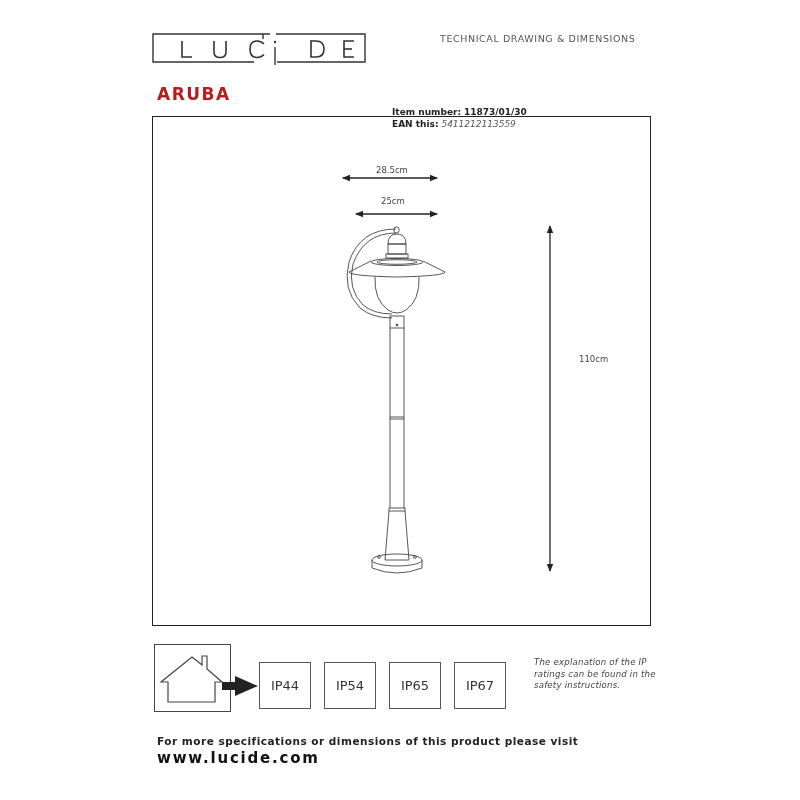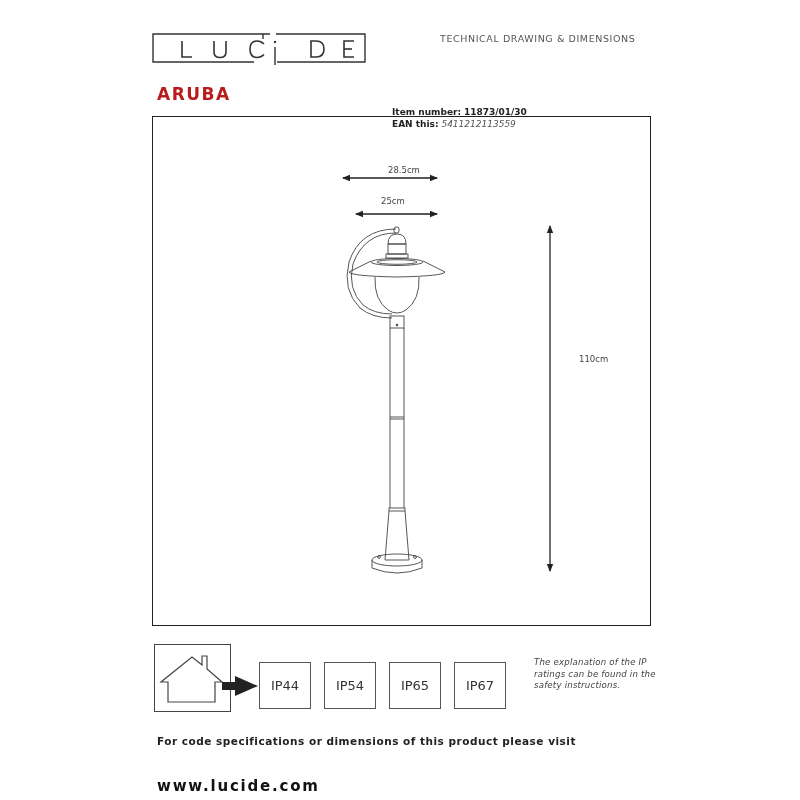--- a/index.html
+++ b/index.html
@@ -33,21 +33,21 @@
                  border: 1.5px solid #444; box-sizing: border-box; }
     .ip-box { top: 662px; width: 52px; height: 47px; border: 1.2px solid #555;
               box-sizing: border-box; display: flex; align-items: center;
               justify-content: center; font-size: 13px; color: #333; }
     .ip-note { left: 534px; top: 657px; width: 130px; font-size: 8.6px;
                line-height: 11.5px; color: #444; letter-spacing: 0.2px; font-style: italic; }
 
     .footer-line { left: 157px; top: 735px; font-size: 10.5px; font-weight: bold;
                    letter-spacing: 0.5px; color: #222; }
     .footer-url { left: 157px; top: 749px; font-size: 15px; font-weight: bold;
-                  letter-spacing: 1.8px; color: #111; margin-top: 28px; }
+                  letter-spacing: 1.8px; color: #111; }
   </style>
 </head>
 <body>
 
 <div class="abs logo">
   <svg width="214" height="32" viewBox="0 0 214 32">
 
     <polyline points="118,1 1,1 1,29 102,29" fill="none" stroke="#333" stroke-width="1.4"></polyline>
 
     <polyline points="124,1 213,1 213,29 125,29" fill="none" stroke="#333" stroke-width="1.4"></polyline>
@@ -136,35 +136,35 @@
 
     <path d="M389,511 L385,560 L409,560 L405,511"></path>
 
     <ellipse cx="397" cy="560" rx="25" ry="6"></ellipse>
     <path d="M372,560 L372,568 Q397,578 422,568 L422,560"></path>
     <circle cx="379" cy="557" r="1.4"></circle>
     <circle cx="415" cy="557" r="1.4"></circle>
   </g>
 </svg>
 
-<div class="abs dim-label" style="left:388px;top:165px">28.5cm</div>
+<div class="abs dim-label" style="left:376px;top:165px">28.5cm</div>
 <div class="abs dim-label" style="left:381px;top:196px">25cm</div>
 <div class="abs dim-label" style="left:579px;top:354px">110cm</div>
 
 <div class="abs house-box">
   <svg width="74" height="65" viewBox="0 0 74 65">
     <path d="M13,57 L13,37 L6,37 L37,12 L47,20 L47,11 L52,11 L52,24 L67,37 L60,37 L60,57 Z" fill="none" stroke="#444" stroke-width="1.2"></path>
   </svg>
 </div>
 <svg class="abs" style="left:220px;top:675px" width="40" height="22" viewBox="0 0 40 22">
   <rect x="2" y="7" width="14" height="8" fill="#222"></rect>
   <path d="M15,1 L38,11 L15,21 Z" fill="#222"></path>
 </svg>
 
 <div class="abs ip-box" style="left:259px">IP44</div>
 <div class="abs ip-box" style="left:324px">IP54</div>
 <div class="abs ip-box" style="left:389px">IP65</div>
 <div class="abs ip-box" style="left:454px">IP67</div>
 
 <div class="abs ip-note">The explanation of the IP ratings can be found in the safety instructions.</div>
 
-<div class="abs footer-line">For code specifications or dimensions of this product please visit</div>
+<div class="abs footer-line">For more specifications or dimensions of this product please visit</div>
 <div class="abs footer-url">www.lucide.com</div>
 
 </body></html>

